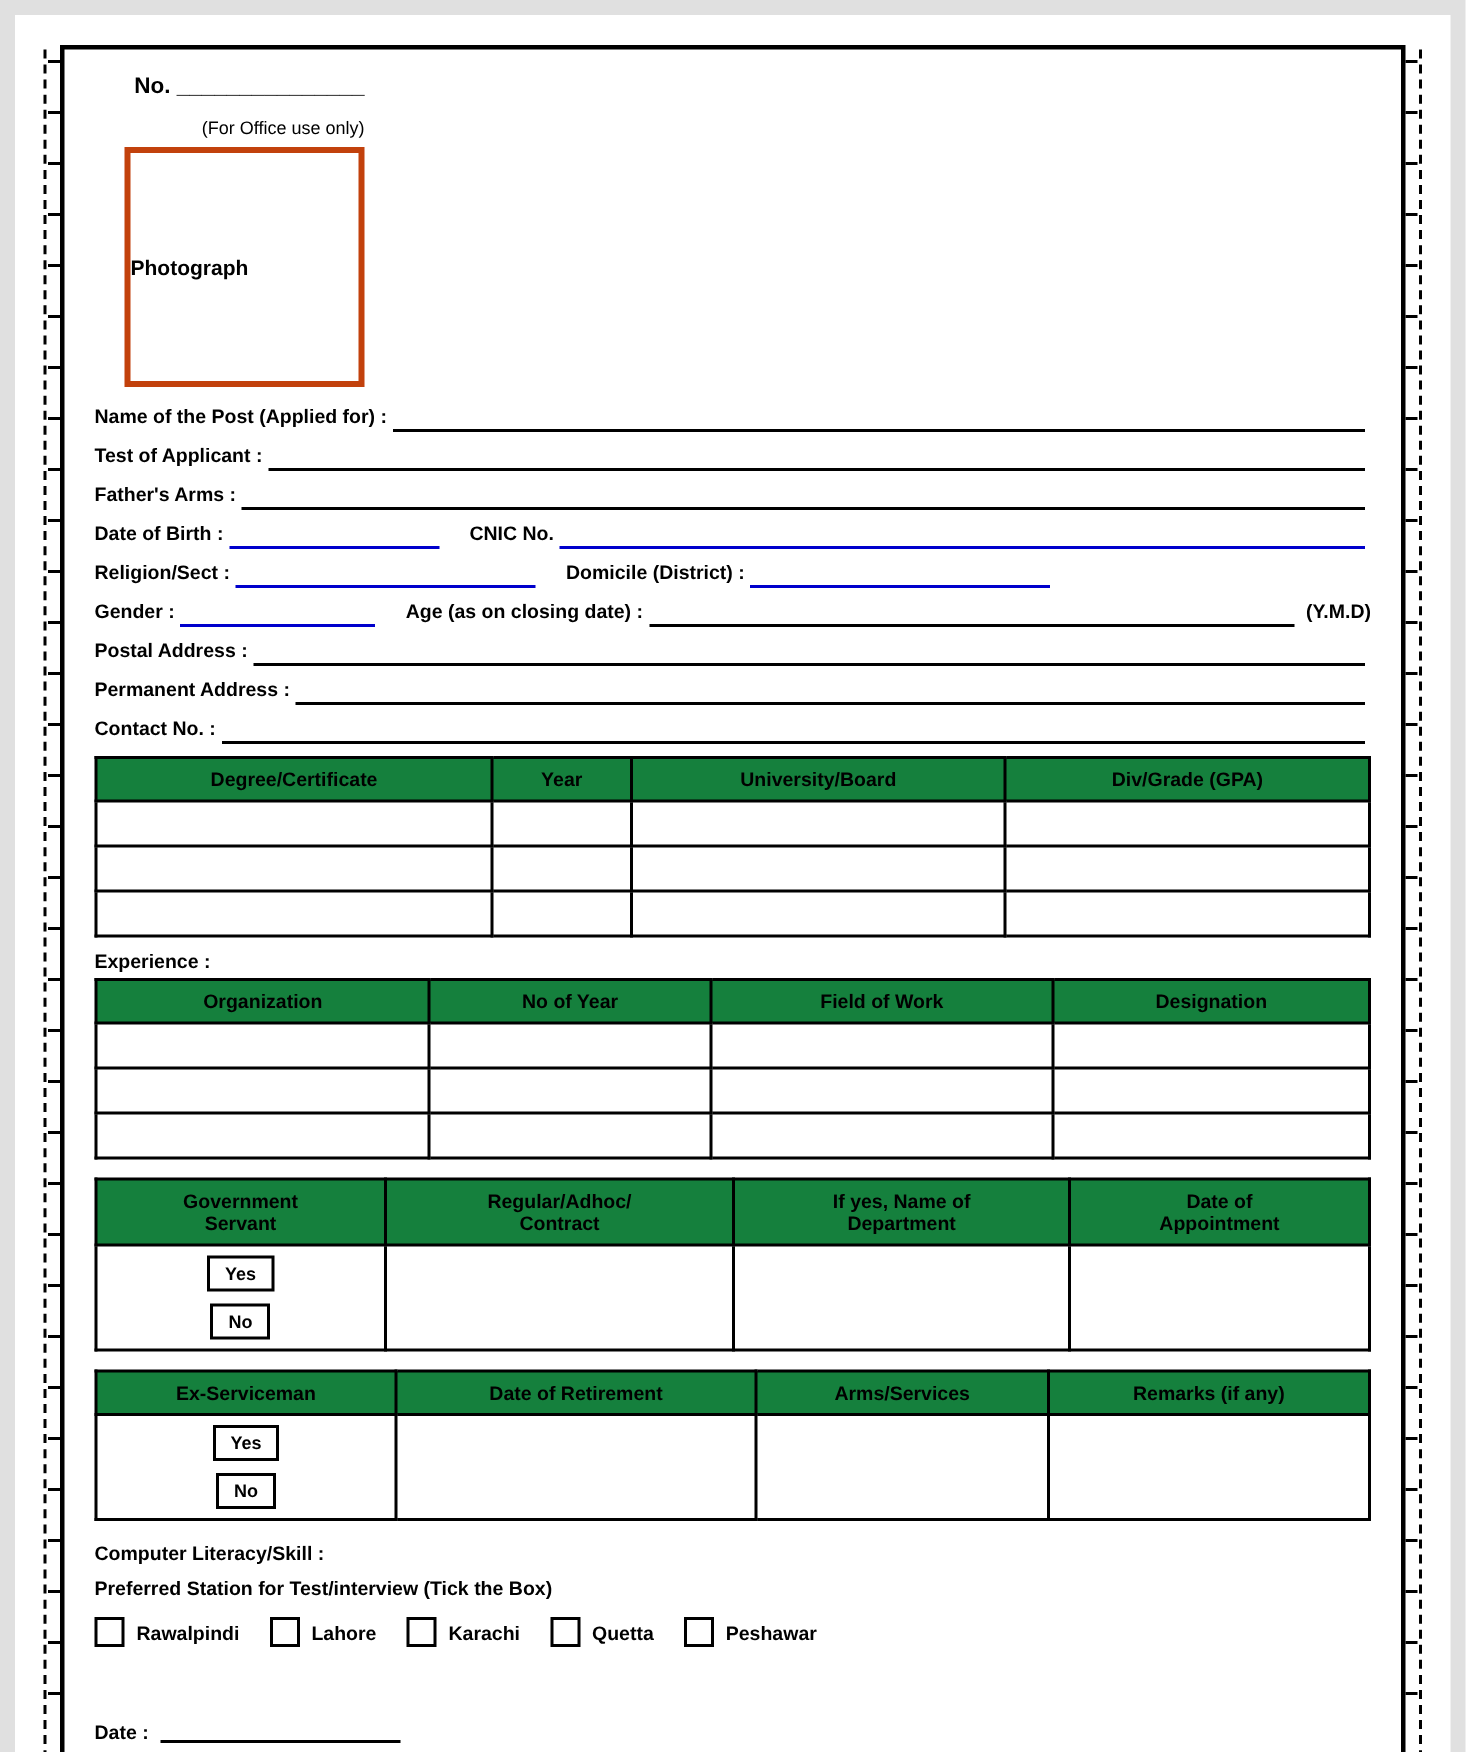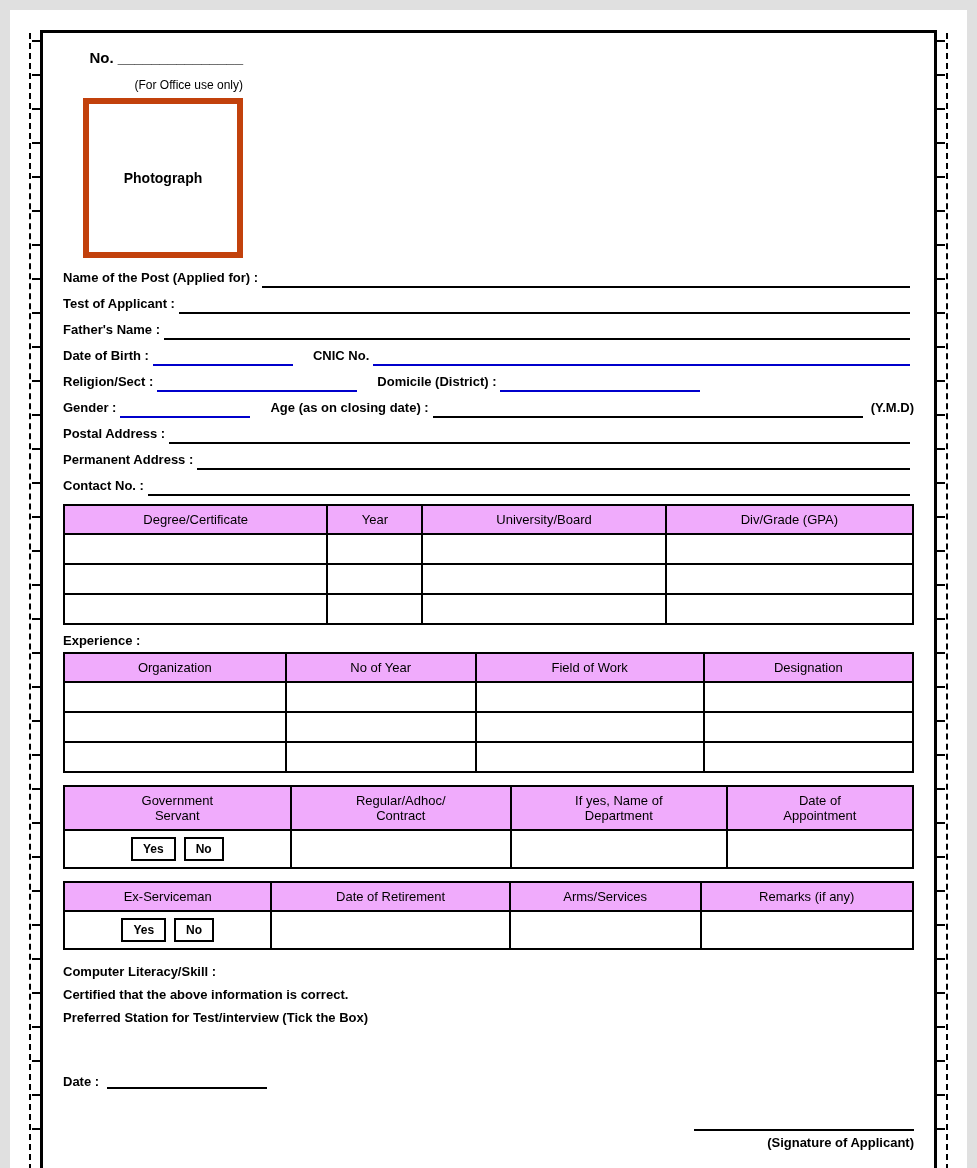--- a/index.html
+++ b/index.html
@@ -64,26 +64,25 @@
       font-size: 15px;
       font-weight: bold;
       margin-bottom: 4px;
     }
     .office-use {
       font-size: 12px;
       margin-bottom: 6px;
       margin-top: 12px;
     }
     .photo-box {
-      border: 6px solid #c2410c;
+      border: 4px solid #c2410c;
       width: 160px;
       height: 160px;
       display: flex;
       align-items: center;
-      justify-content: center;
       font-size: 14px;
       font-weight: bold;
       margin-left: auto;
     }
 
     .form-fields {
       margin-top: 4px;
     }
     .field-row {
       display: flex;
@@ -135,38 +134,39 @@
       font-size: 13px;
       font-weight: bold;
     }
     table th, table td {
       border: 2px solid #000;
       padding: 6px 8px;
       text-align: center;
       vertical-align: middle;
     }
     table th {
-      background: #f0abfc;
-      font-weight: normal;
+      background: #15803d;
+      font-weight: bold;
     }
     table td {
       height: 30px;
     }
 
     .section-label {
       font-size: 13px;
       font-weight: bold;
       margin: 8px 0 4px 0;
     }
 
     .yes-no-cell {
       display: flex;
       align-items: center;
       justify-content: center;
       gap: 8px;
+      flex-direction: column;
     }
     .yes-no-box {
       border: 2px solid #000;
       padding: 3px 10px;
       font-size: 12px;
       font-weight: bold;
     }
 
     .checkbox-row {
       display: flex;
@@ -345,21 +345,21 @@
           <span class="field-label">Name of the Post (Applied for) :</span>
           <div class="field-line"></div>
         </div>
 
         <div class="field-row">
           <span class="field-label">Test of Applicant :</span>
           <div class="field-line"></div>
         </div>
 
         <div class="field-row">
-          <span class="field-label">Father's Name :</span>
+          <span class="field-label">Father's Arms :</span>
           <div class="field-line"></div>
         </div>
 
         <div class="field-row">
           <span class="field-label">Date of Birth :</span>
           <div class="field-line-short"></div>
           <span class="field-label" style="margin-left:16px;">CNIC No.</span>
           <div class="field-line-blue"></div>
         </div>
 
@@ -502,24 +502,45 @@
             </td>
             <td></td>
             <td></td>
             <td></td>
           </tr>
         </tbody>
       </table>
 
       <div style="margin-top:14px;">
         <div class="section-label">Computer Literacy/Skill :</div>
-        <div class="section-label">Certified that the above information is correct.</div>
         <div class="section-label">Preferred Station for Test/interview (Tick the Box)</div>
       </div>
 
+      <div class="checkbox-row">
+        <div class="checkbox-item">
+          <div class="checkbox-square"></div>
+          <span>Rawalpindi</span>
+        </div>
+        <div class="checkbox-item">
+          <div class="checkbox-square"></div>
+          <span>Lahore</span>
+        </div>
+        <div class="checkbox-item">
+          <div class="checkbox-square"></div>
+          <span>Karachi</span>
+        </div>
+        <div class="checkbox-item">
+          <div class="checkbox-square"></div>
+          <span>Quetta</span>
+        </div>
+        <div class="checkbox-item">
+          <div class="checkbox-square"></div>
+          <span>Peshawar</span>
+        </div>
+      </div>
 
       <div class="bottom-section">
         <div style="height:30px;"></div>
         <div class="date-row">
           <span class="field-label">Date :</span>
           <div class="date-line"></div>
         </div>
 
         <div class="signature-row">
           <div class="signature-line"></div>

